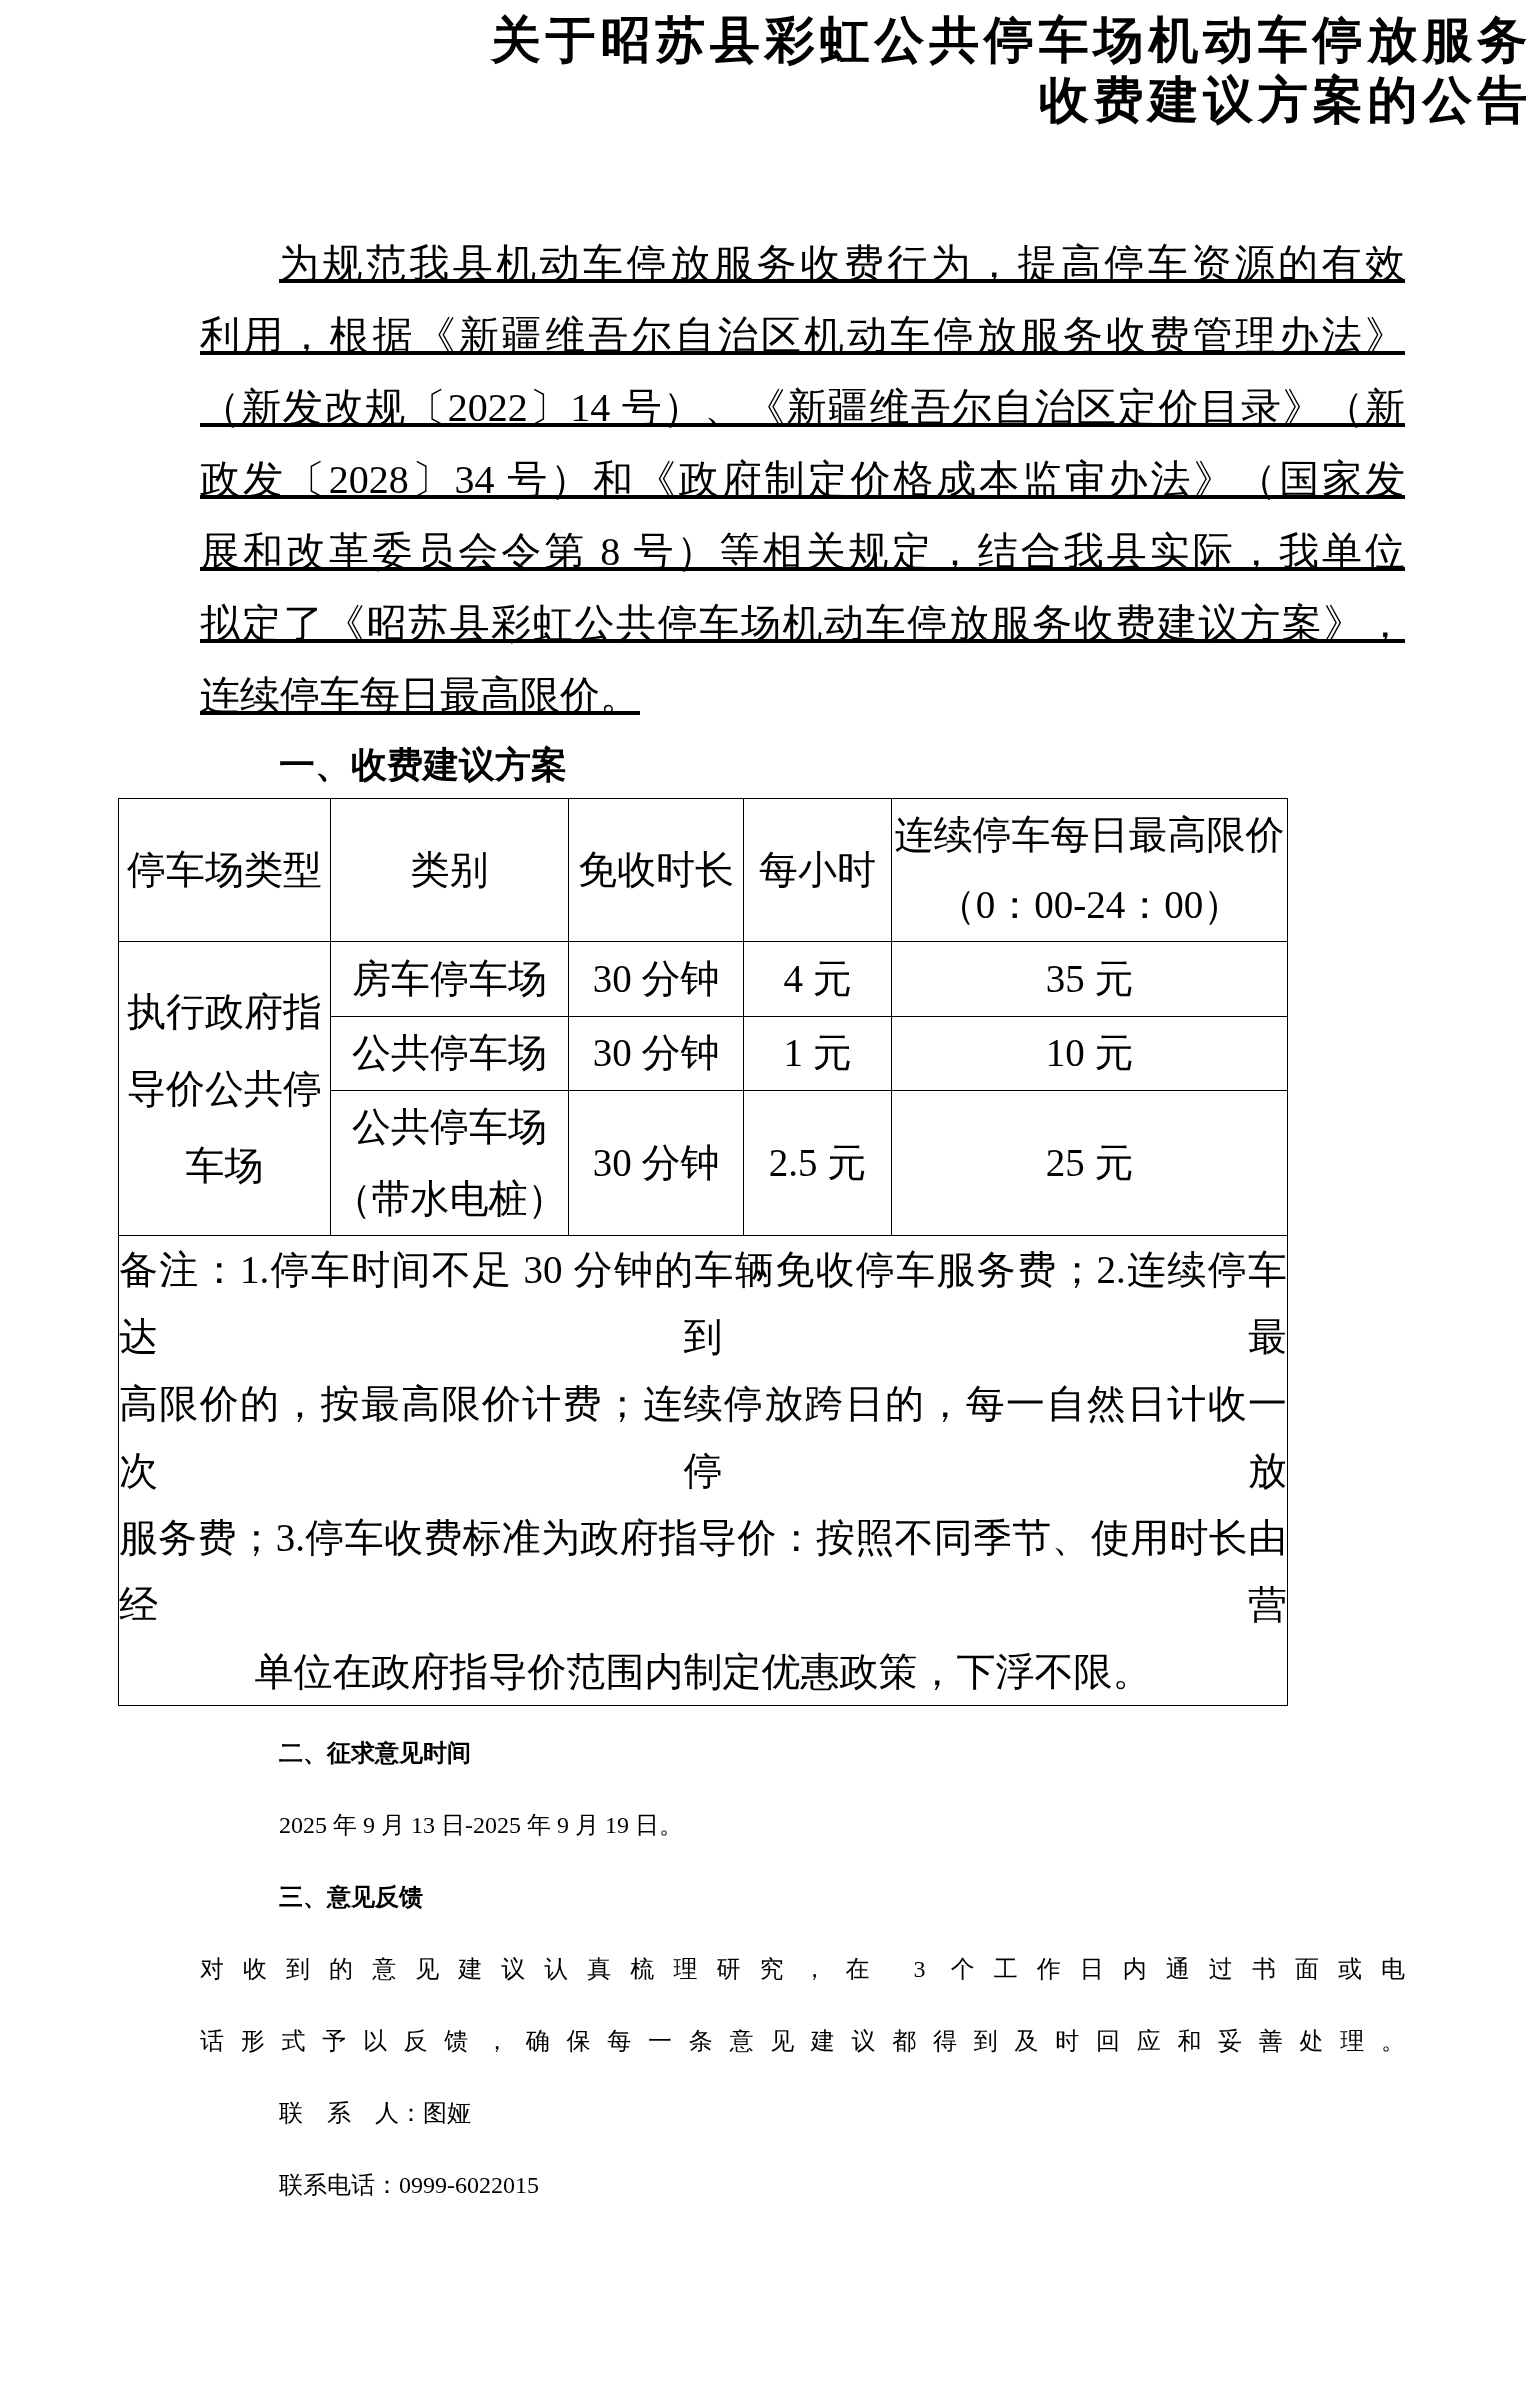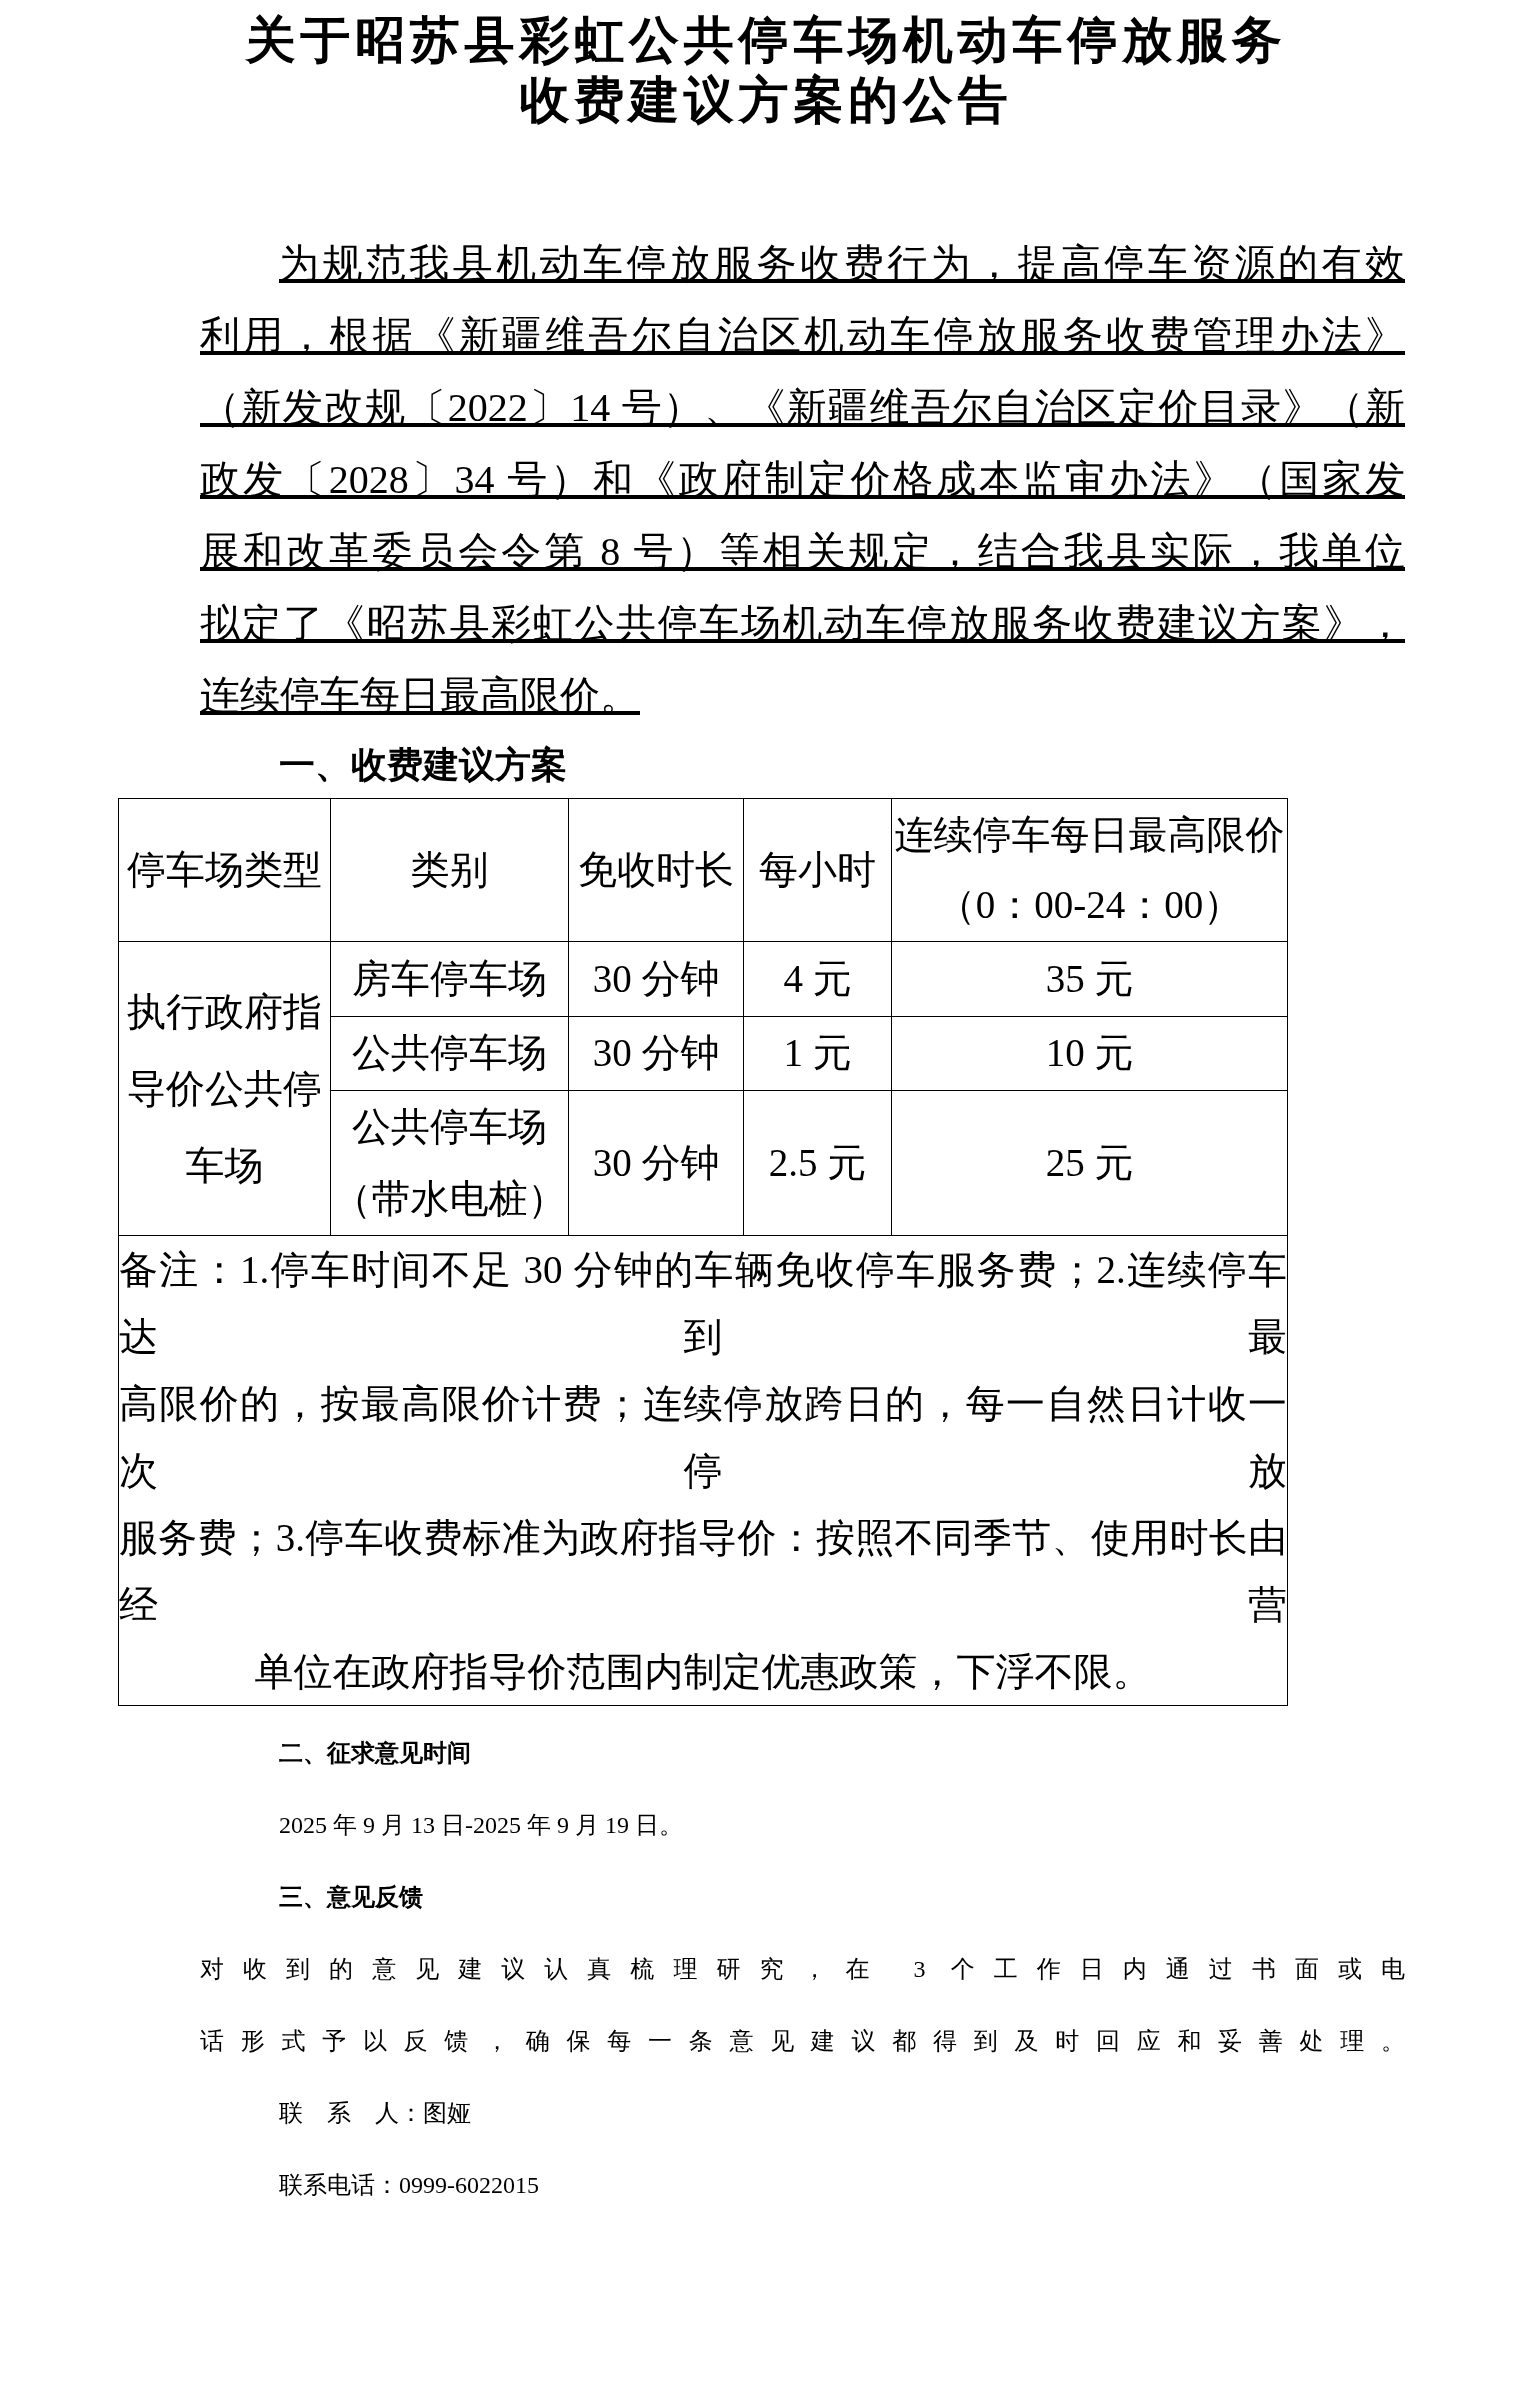--- a/index.html
+++ b/index.html
@@ -6,21 +6,21 @@
   body {
     width: 1532px; height: 2406px;
     background: #ffffff; color: #000000;
     font-family: "Liberation Serif", "DejaVu Serif", serif;
   }
   .page { position: relative; width: 1532px; height: 2406px; }
 
   
   .title {
     padding-top: 9.7px;
-    text-align: center;
+    text-align: right;
     font-size: 50px; font-weight: 700;
     line-height: 60px; letter-spacing: 4.8px;
   }
   .title .tline { display: block; }
 
   
   .intro {
     margin: 98px 0 0 200px; width: 1205px;
     font-size: 40px; line-height: 72px; text-decoration: underline;
   }

